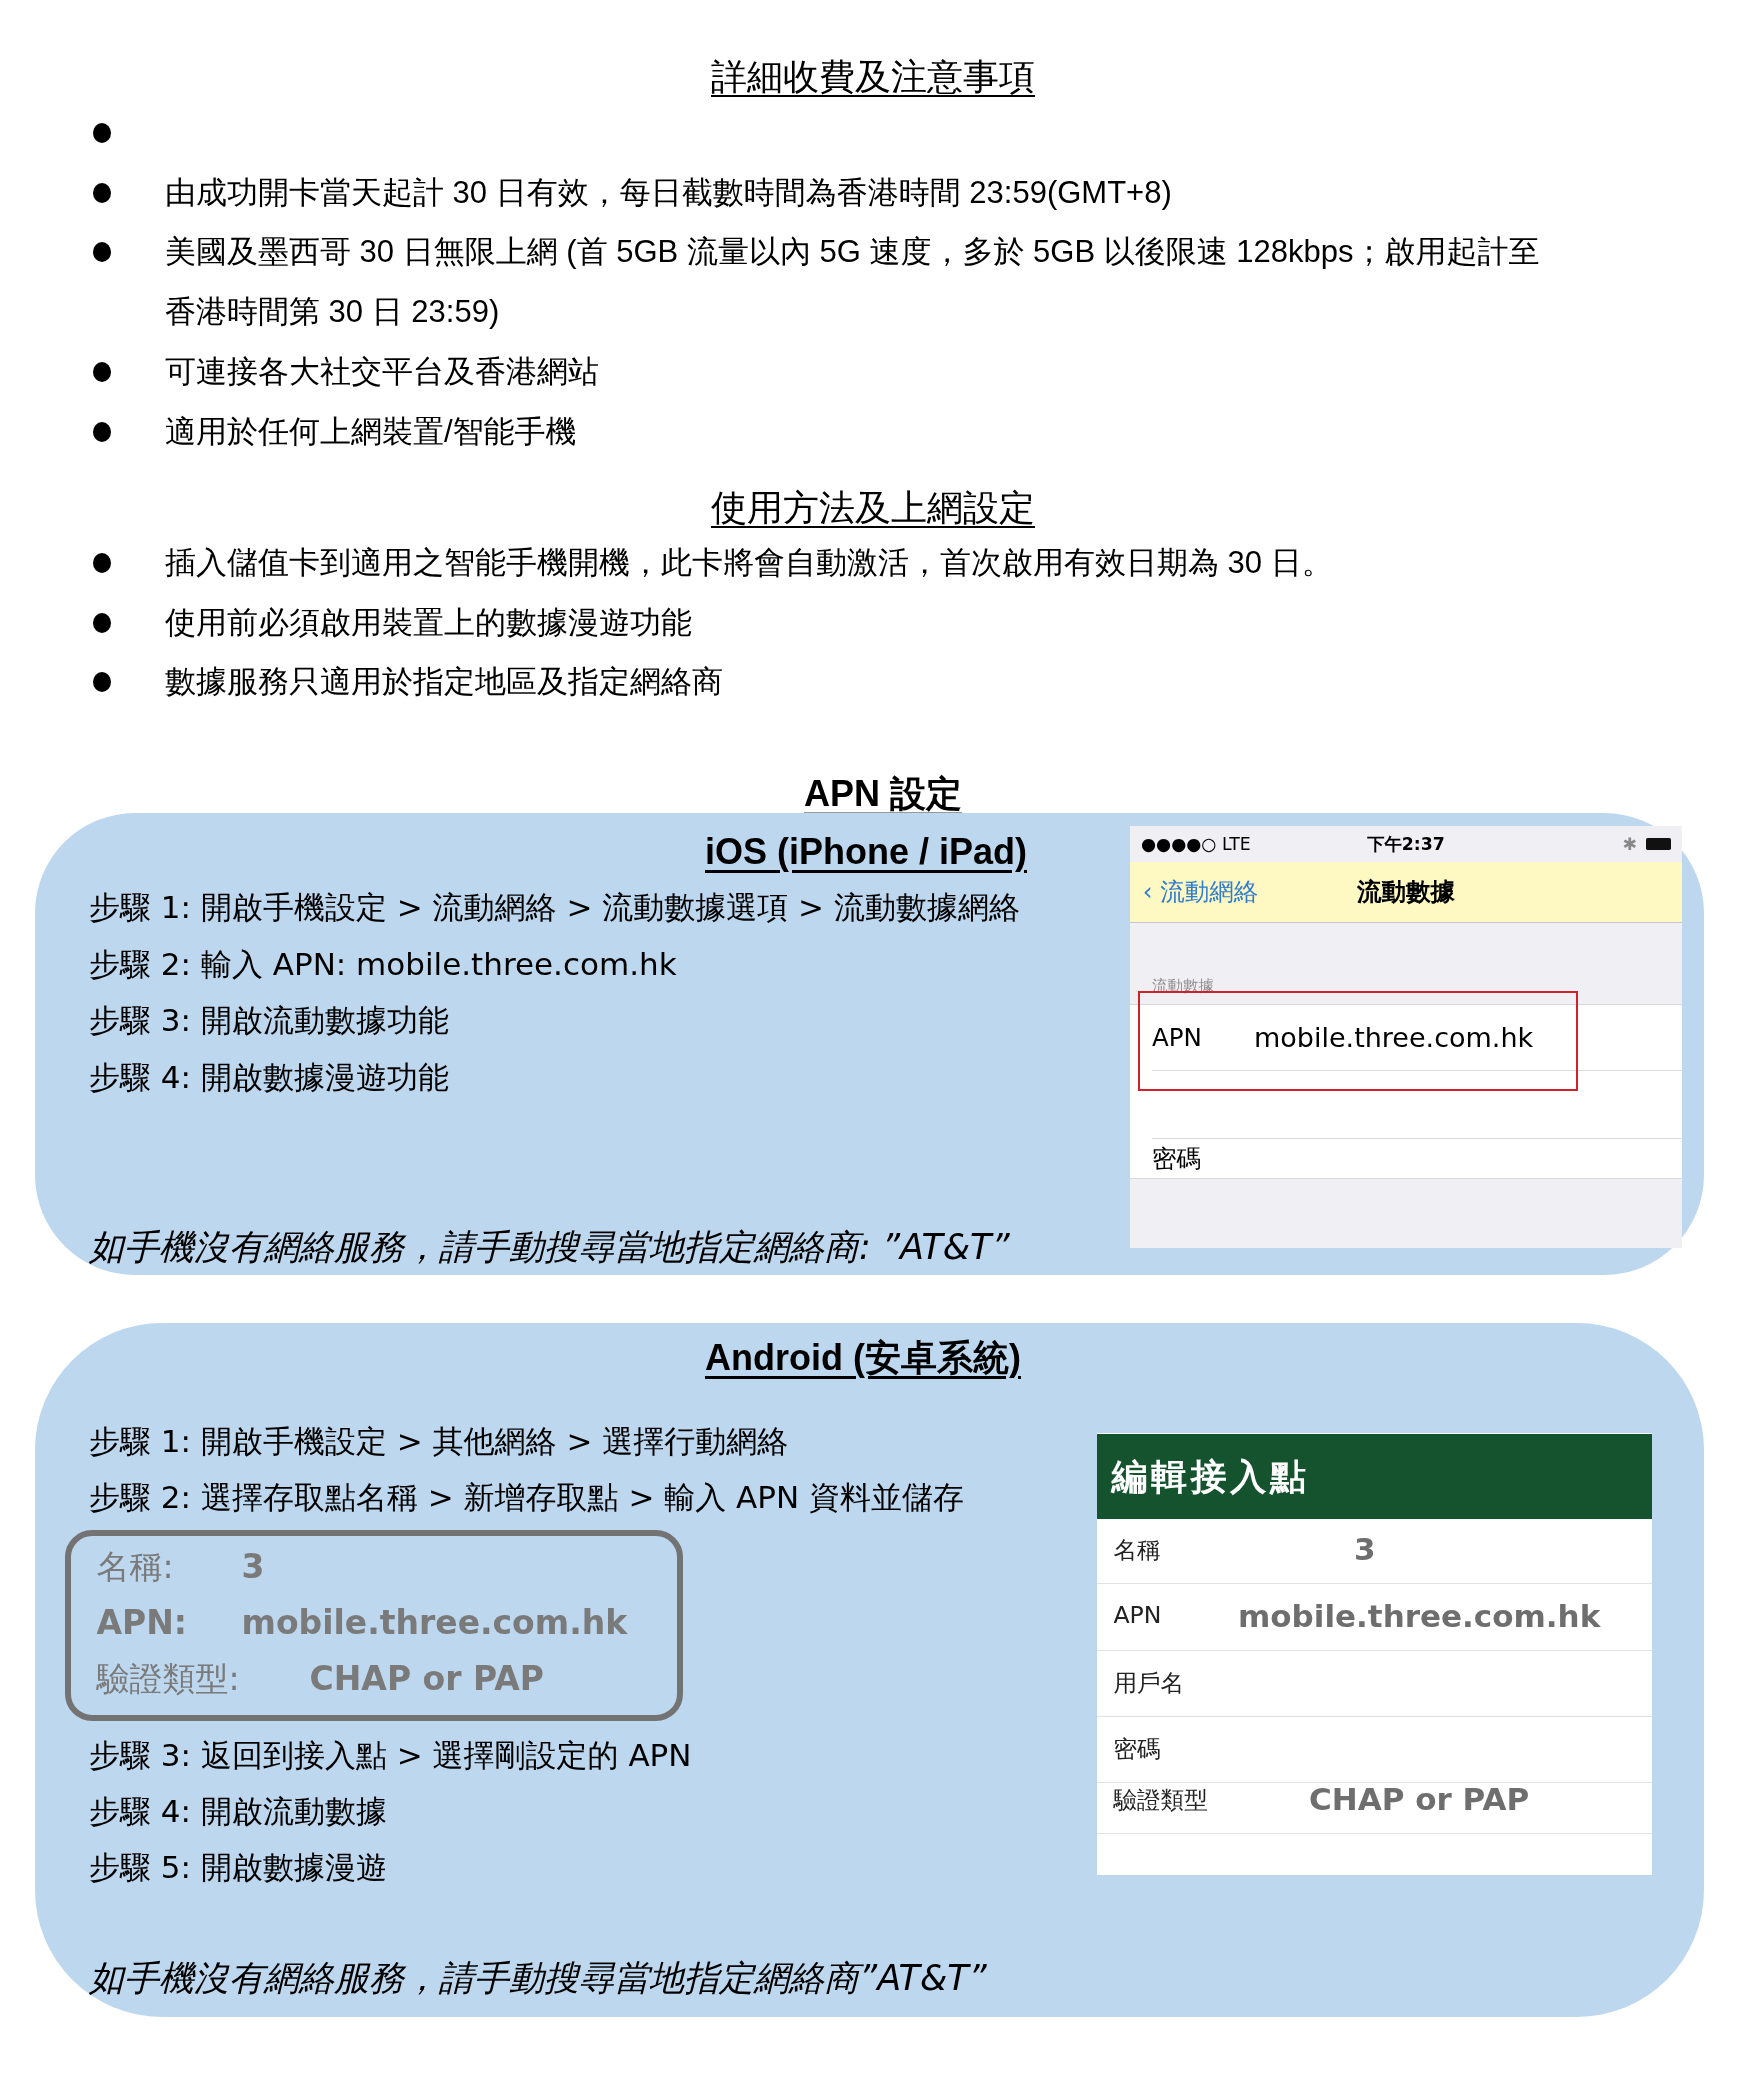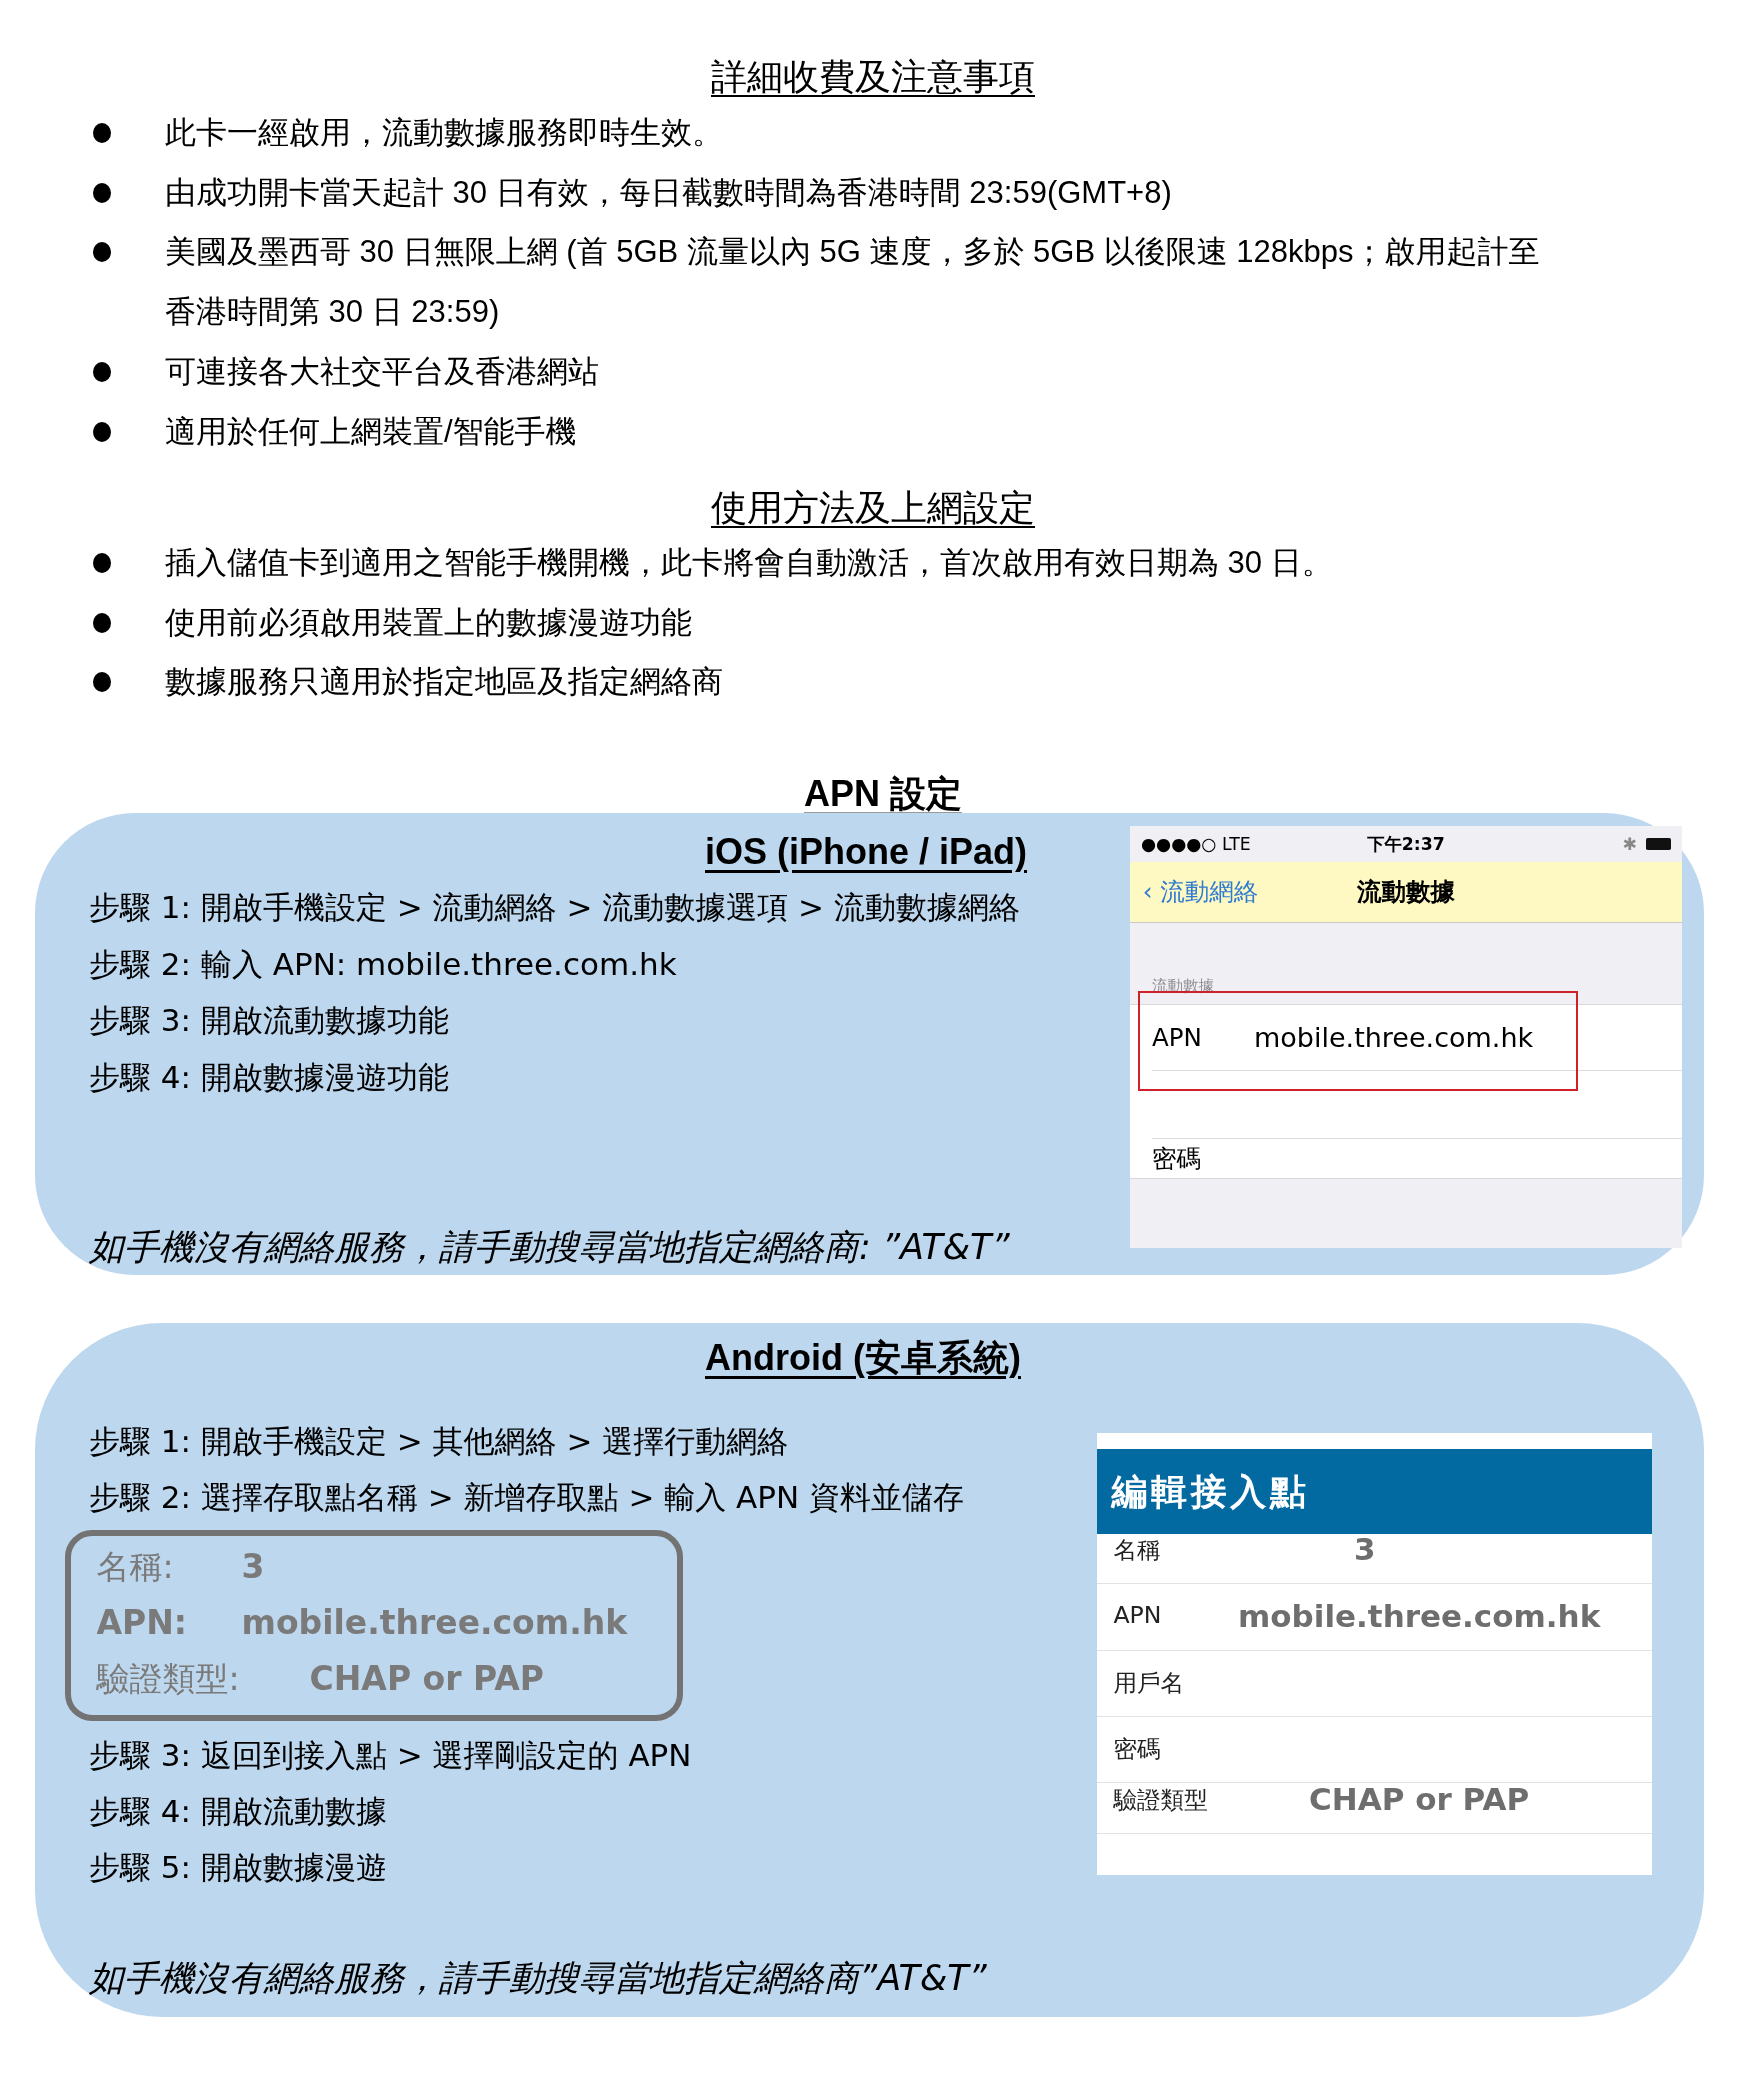--- a/index.html
+++ b/index.html
@@ -35,33 +35,32 @@
   .ios-row { position:absolute; left:22px; width:530px; height:65px; font-size:24.5px; line-height:65px; }
   .ios-row .val { position:absolute; left:102px; font-size:27px; }
   .ios-divider { position:absolute; left:22px; width:530px; height:0.9px; background:#dcdce0; }
   .ios-highlight { position:absolute; left:1138px; top:991px; width:440px; height:100px; border:2.7px solid #d0202a; box-sizing:border-box; }
 
   
   .gray-box { position:absolute; left:65px; top:1530px; width:618px; height:191px; border:6.4px solid #737373; border-radius:27px; box-sizing:border-box; }
   .gb-row { position:absolute; left:25.5px; font-size:33px; color:#7a7a7a; line-height:44px; white-space:nowrap; font-family:"DejaVu Sans",sans-serif; }
   .gb-row .v { position:absolute; font-weight:bold; }
   .and-phone { position:absolute; left:1097px; top:1433px; width:555px; height:442px; background:#fff; font-family:"DejaVu Sans",sans-serif; }
-  .and-header { position:absolute; left:0; top:16px; width:555px; height:85px; background:#0369a1; color:#fff; font-size:36px; font-weight:bold; line-height:85px; padding-left:14.5px; box-sizing:border-box; letter-spacing:3.6px; }
+  .and-header { position:absolute; left:0; top:1px; width:555px; height:85px; background:#14532d; color:#fff; font-size:36px; font-weight:bold; line-height:85px; padding-left:14.5px; box-sizing:border-box; letter-spacing:3.6px; }
   .and-row { position:absolute; left:0; width:555px; height:65px; border-bottom:0.9px solid #e2e2e2; }
   .and-label { position:absolute; left:16.4px; top:16.4px; font-size:23.6px; color:#222; }
   .and-val { position:absolute; top:12.7px; font-size:31px; font-weight:bold; color:#6e6e6e; white-space:nowrap; }
 </style>
 </head>
 <body>
 
 <div class="heading" style="top:55px;"><span>詳細收費及注意事項</span></div>
 
 <div class="bullet-row" style="top:110px;">
     <div class="bullet-dot"></div>
-    <div class="bullet-text">此卡一經啟用，流動數據服務即時生效。</div>
   </div>
 <div class="bullet-row" style="top:170px;padding-left:11px;">
     <div class="bullet-dot"></div>
     <div class="bullet-text">由成功開卡當天起計 30  日有效，每日截數時間為香港時間 23:59(GMT+8)</div>
   </div>
 <div class="bullet-row" style="top:229px;">
     <div class="bullet-dot"></div>
     <div class="bullet-text">美國及墨西哥 30 日無限上網 (首 5GB 流量以內 5G 速度，多於 5GB 以後限速 128kbps；啟用起計至</div>
   </div>
 <div class="bullet-row" style="top:289px;">

